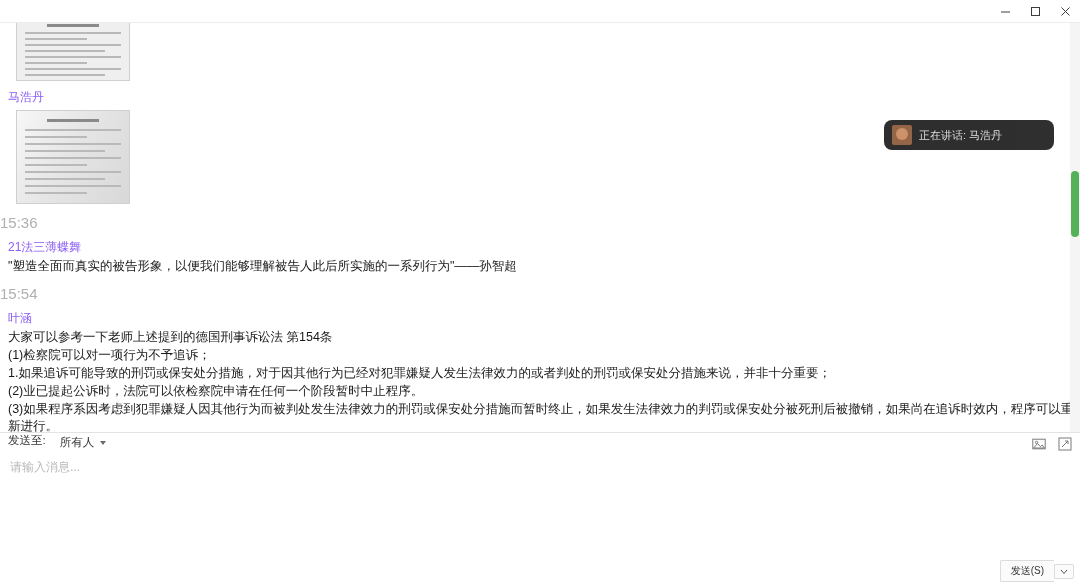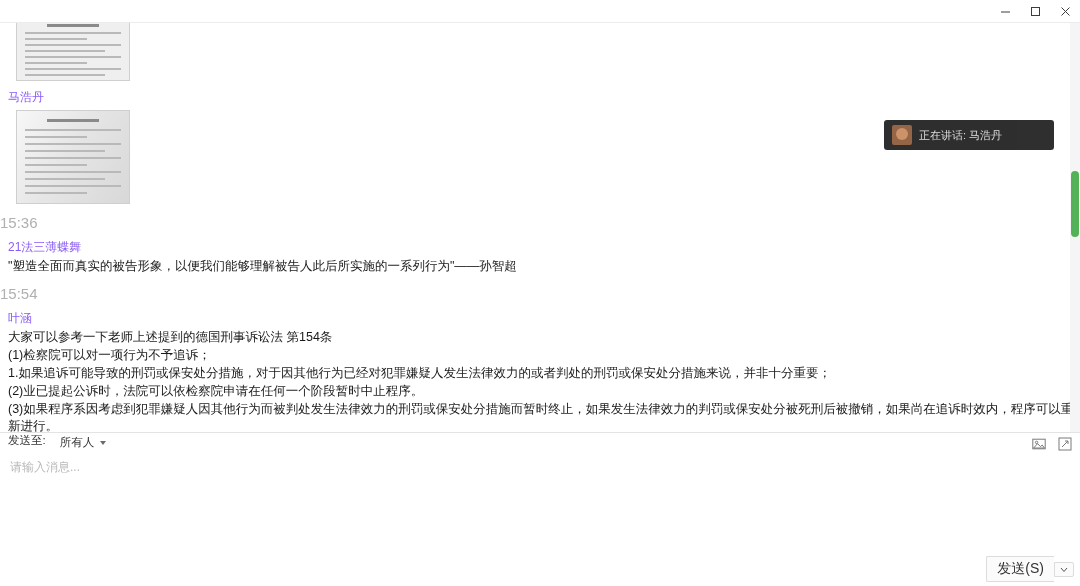--- a/index.html
+++ b/index.html
@@ -135,21 +135,21 @@
   .msg-text.quote { margin-top: 2px; }
 
   
   .speaking-toast {
     position: absolute;
     right: 26px;
     top: 97px;
     width: 170px;
     height: 30px;
     background: #1f1f1f;
-    border-radius: 3px;
+    border-radius: 8px;
     display: flex;
     align-items: center;
     padding: 0 8px;
     box-sizing: border-box;
     opacity: .93;
   }
   .speaking-avatar {
     width: 20px;
     height: 20px;
     border-radius: 2px;
@@ -264,21 +264,21 @@
   .msg-input::placeholder { color: #b9b9b9; }
 
   .send-row {
     position: absolute;
     right: 6px;
     bottom: 4px;
     display: flex;
     align-items: center;
   }
   .send-button {
-    font-size: 14px;
+    font-size: 10px;
     color: #333;
     padding: 3px 10px;
     border: 1px solid #dcdcdc;
     border-right: none;
     background: #fbfbfb;
     border-radius: 2px 0 0 2px;
     cursor: pointer;
   }
   .send-dropdown {
     border: 1px solid #dcdcdc;

